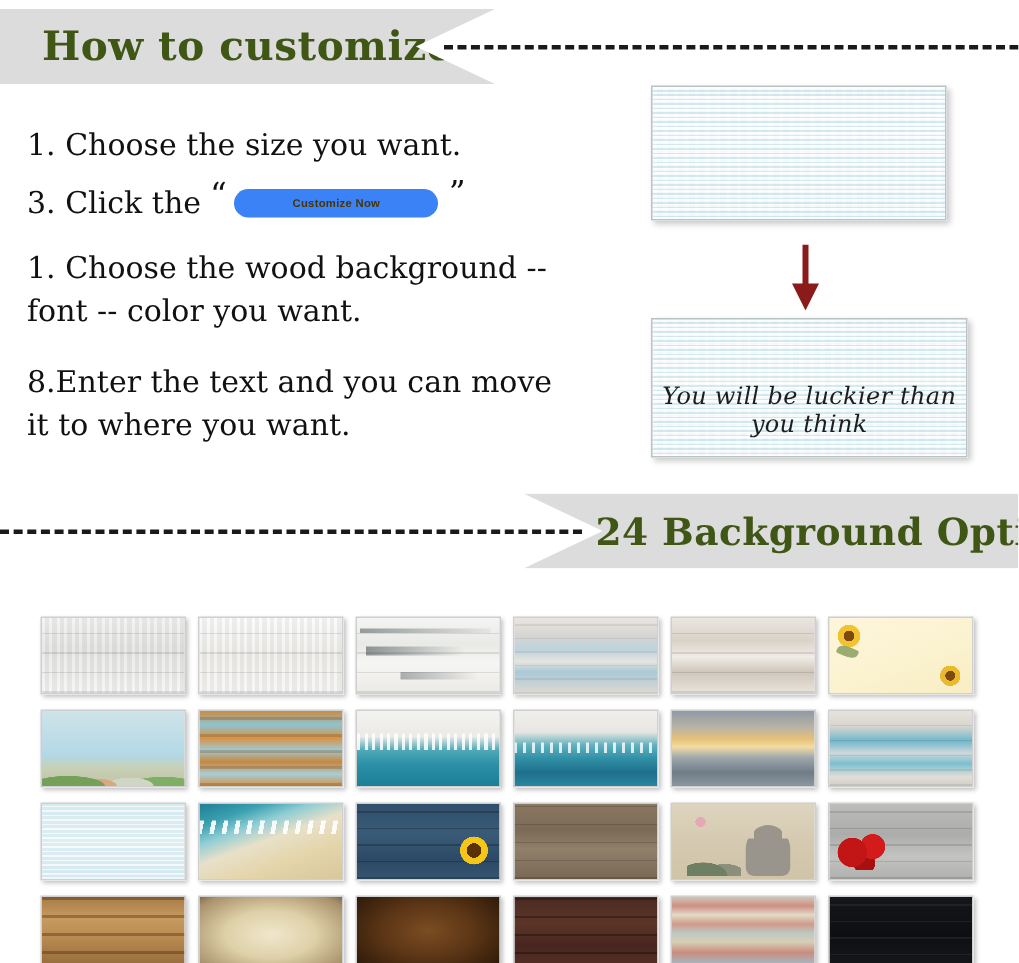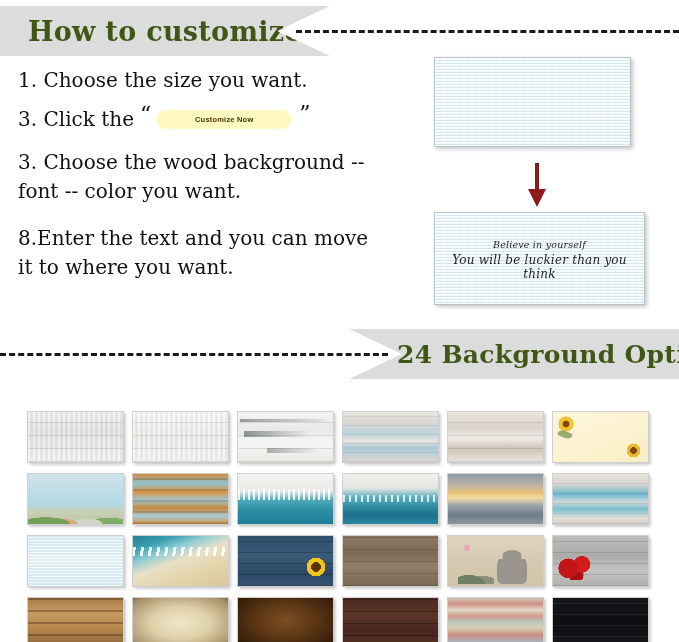--- a/index.html
+++ b/index.html
@@ -54,32 +54,33 @@
     left: 18px; top: 70px;
     width: 390px;
   }
   .step {
     font-family: "DejaVu Serif", "Liberation Serif", serif;
     font-size: 20px;
     color: #111;
     line-height: 1.0;
     margin-bottom: 18px;
     white-space: nowrap;
+    margin-top: 16px;
   }
   .step.two { display: flex; align-items: center; gap: 2px; }
   .step.wrap { white-space: normal; line-height: 1.45; width: 360px; }
   .quote-mark { font-size: 22px; vertical-align: top; }
   .quote-open { margin-left: 4px; margin-right: 3px; position: relative; top: -4px; }
   .quote-close { margin-left: 5px; position: relative; top: -5px; }
 
   .cta-button {
     display: inline-flex;
     align-items: center;
     justify-content: center;
-    background: #fef9c3;
+    background: #3b82f6;
     color: #4a3405;
     border: none;
     border-radius: 20px;
     height: 19px;
     width: 136px;
     font-family: "Liberation Sans", sans-serif;
     font-size: 7.5px;
     font-weight: 600;
     letter-spacing: 0.2px;
     cursor: pointer;
@@ -109,21 +110,21 @@
 
   .preview-text {
     position: absolute;
     left: 0; right: 0; top: 26px;
     text-align: center;
     color: #1d1d1d;
     font-family: "DejaVu Serif", "Liberation Serif", serif;
     font-style: italic;
   }
   .pt-line1 { font-size: 9.5px; letter-spacing: .2px; }
-  .pt-line2 { font-size: 12px; letter-spacing: .2px; margin-top: 3px; }
+  .pt-line2 { font-size: 16px; letter-spacing: .2px; margin-top: 15px; }
 
   
   .arrow { position: absolute; left: 528px; top: 163px; width: 18px; height: 44px; }
 
   
   .grid {
     position: absolute;
     left: 27px; top: 411px;
     width: 625px;
     display: grid;
@@ -269,35 +270,34 @@
 
     <div class="step">1. Choose the size you want.</div>
 
     <div class="step two">
       <span>3. Click the</span>
       <span class="quote-mark quote-open">“</span>
       <button class="cta-button">Customize Now</button>
       <span class="quote-mark quote-close">”</span>
     </div>
 
-    <div class="step wrap">3. Choose the wood background -- font -- color you want.</div>
+    <div class="step wrap">1. Choose the wood background -- font -- color you want.</div>
 
     <div class="step wrap">8.Enter the text and you can move it to where you want.</div>
   </div>
 
   <div class="preview preview-top wood-lightblue"></div>
 
   <svg class="arrow" viewBox="0 0 18 44">
     <rect x="7" y="0" width="4" height="28" fill="#8b1a1a"></rect>
     <polygon points="0,26 18,26 9,44" fill="#8b1a1a"></polygon>
   </svg>
 
   <div class="preview preview-bottom wood-lightblue">
     <div class="preview-text">
-      <div class="pt-line1">Believe in yourself</div>
       <div class="pt-line2">You will be luckier than you think</div>
     </div>
   </div>
 
   <div class="dash-line dash-bottom"></div>
 
   <div class="banner banner-left-notch">
     <span class="banner-title">24 Background Options</span>
   </div>
 

